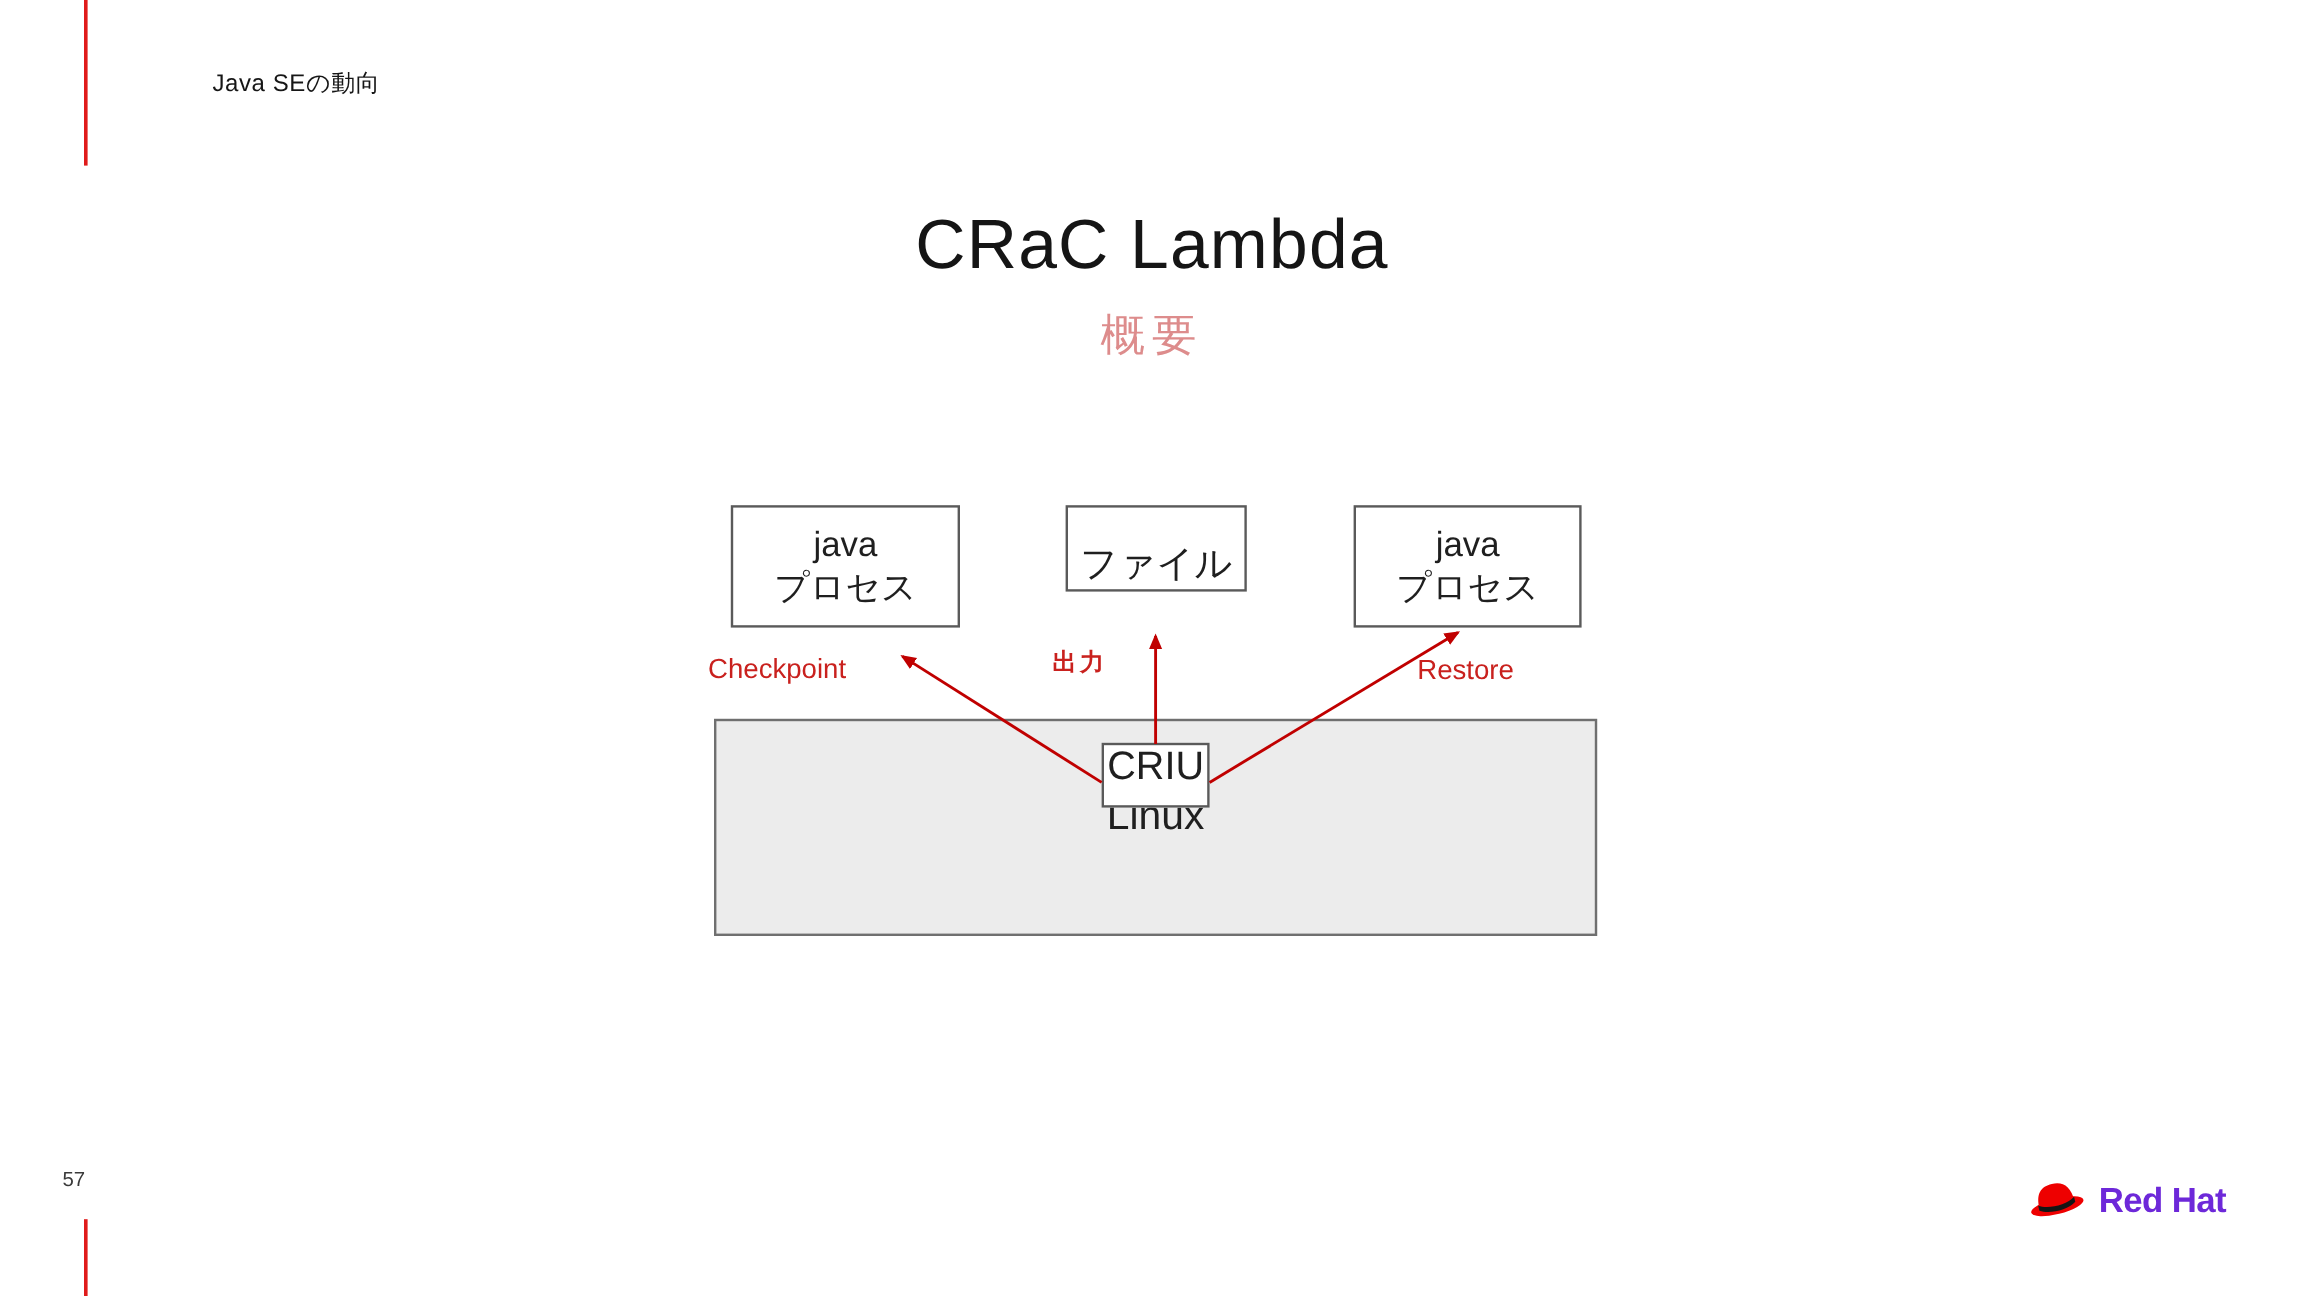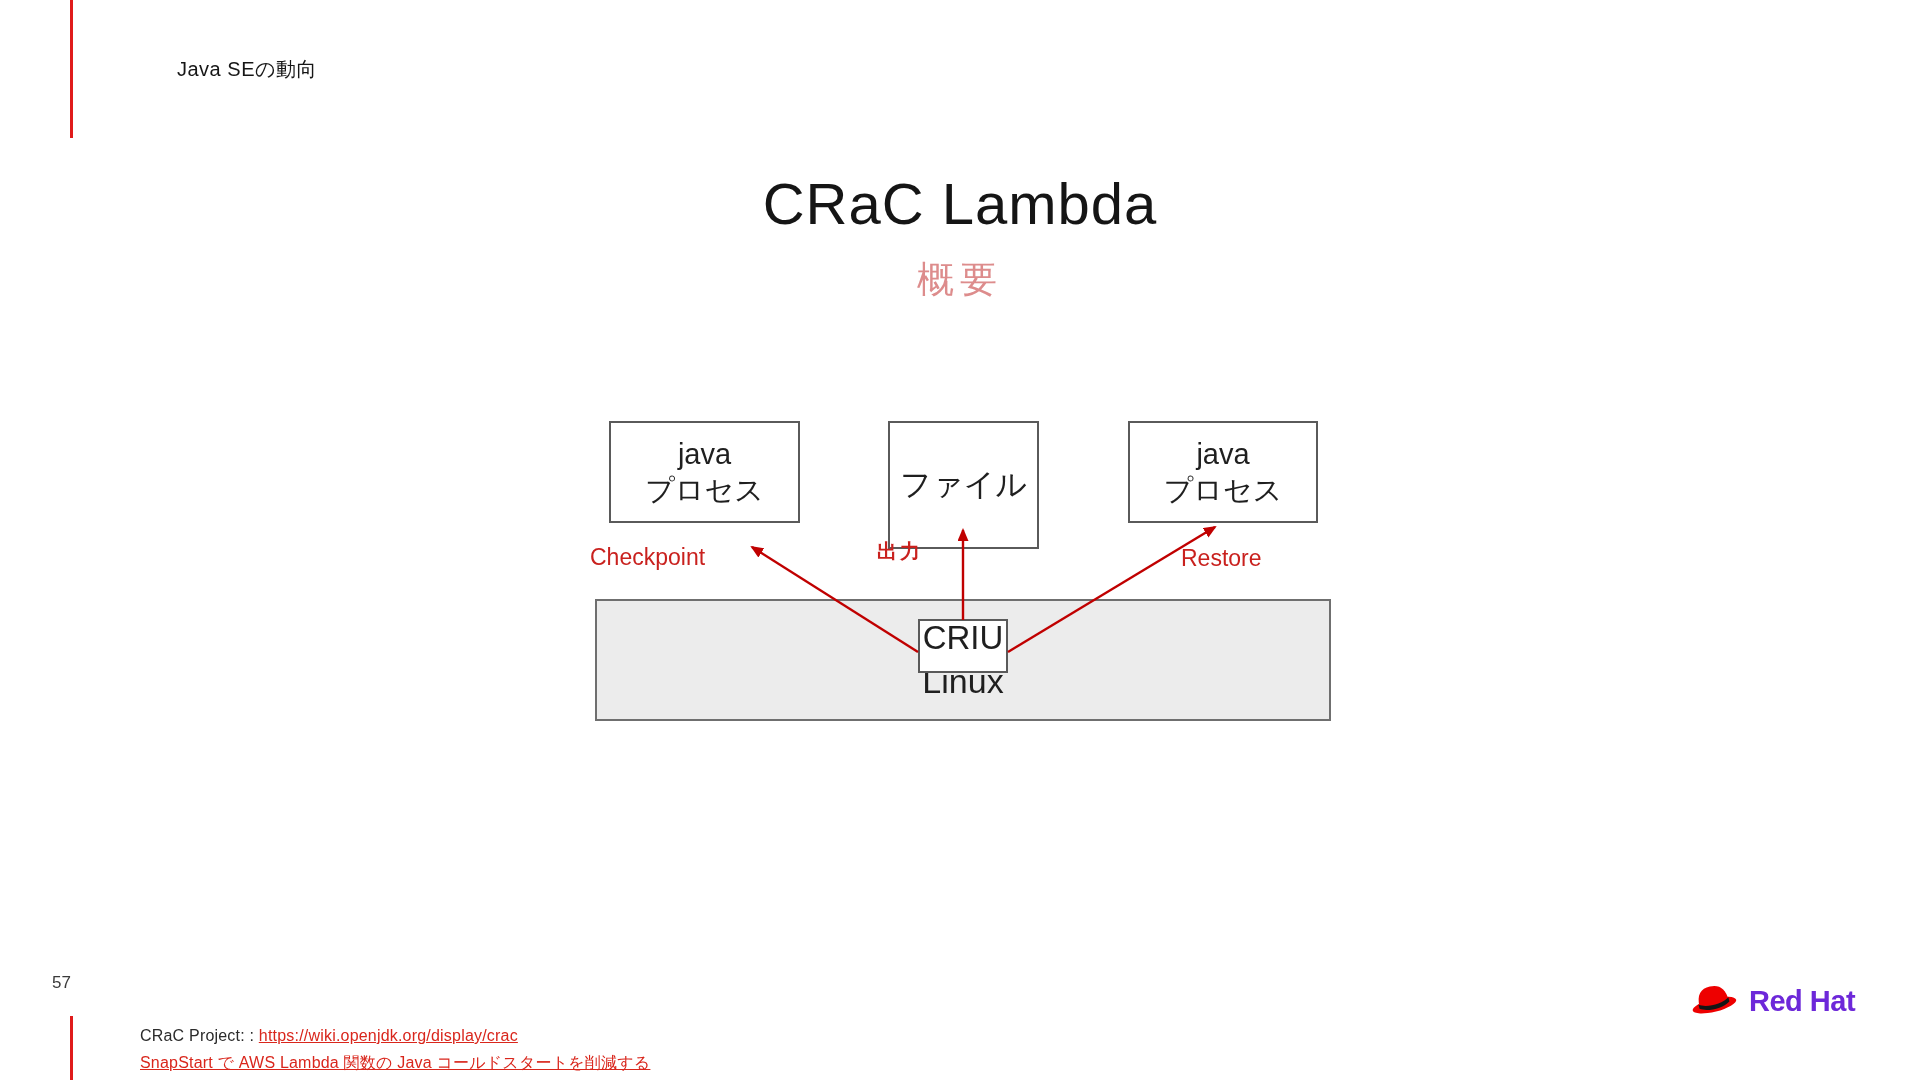--- a/index.html
+++ b/index.html
@@ -9,23 +9,23 @@
   }
   
   .rule-top{position:absolute;left:70px;top:0;width:3px;height:138px;background:var(--c-accent);}
   .eyebrow{position:absolute;left:140px;top:56px;font-size:20px;letter-spacing:.5px;color:#161616;margin-left:37px;}
   
   .title{position:absolute;left:0;right:0;top:170px;text-align:center;font-size:58px;font-weight:500;color:#151515;letter-spacing:1px;}
   .subtitle{position:absolute;left:0;right:0;top:255px;text-align:center;font-size:37px;color:var(--c-subtitle);letter-spacing:6px;font-weight:500;}
   
   .box{position:absolute;background:#fff;border:2px solid #5a5a5a;display:flex;align-items:center;justify-content:center;text-align:center;color:#1f1f1f;box-sizing:border-box;}
   .box-java-left{left:609px;top:421px;width:191px;height:102px;font-size:29px;line-height:1.25;}
-  .box-file{left:888px;top:421px;width:151px;height:128px;font-size:31px;}
+  .box-file{left:888px;top:421px;width:151px;height:72px;font-size:31px;align-items:flex-end;}
   .box-java-right{left:1128px;top:421px;width:190px;height:102px;font-size:29px;line-height:1.25;}
-  .box-linux{left:595px;top:599px;width:736px;height:122px;background:#ececec;border-color:#6f6f6f;align-items:flex-end;font-size:34px;padding-bottom:18px;}
+  .box-linux{left:595px;top:599px;width:736px;height:181px;background:#ececec;border-color:#6f6f6f;align-items:center;font-size:34px;padding-bottom:18px;}
   .box-criu{left:918px;top:619px;width:90px;height:54px;font-size:33px;align-items:flex-end;padding-bottom:14px;z-index:2;}
   
   .arrow-label{position:absolute;color:var(--c-label);font-size:23px;}
   .lbl-checkpoint{left:590px;top:544px;}
   .lbl-output{left:877px;top:538px;font-size:20px;font-weight:700;letter-spacing:3px;}
   .lbl-restore{left:1181px;top:545px;}
   
   .arrows{position:absolute;left:0;top:0;width:1920px;height:1080px;z-index:3;pointer-events:none;}
   .arrows line{stroke:var(--c-arrow);stroke-width:2.4;}
   
@@ -85,24 +85,20 @@
     <line x1="1008" y1="652" x2="1215" y2="527" marker-end="url(#ah)"></line>
   </svg>
 
   <div class="arrow-label lbl-checkpoint">Checkpoint</div>
   <div class="arrow-label lbl-output">出力</div>
   <div class="arrow-label lbl-restore">Restore</div>
 
   <div class="page-num">57</div>
   <div class="rule-bottom"></div>
 
-  <div class="refs">
-    <div><span>CRaC Project: : </span><a>https://wiki.openjdk.org/display/crac</a></div>
-    <div><a>SnapStart で AWS Lambda 関数の Java コールドスタートを削減する</a></div>
-  </div>
 
   <div class="logo">
     <svg width="56" height="42" viewBox="0 0 120 90">
       <g transform="rotate(-14 60 50)">
         <ellipse cx="60" cy="54" rx="48" ry="14" style="fill:var(--c-brand)"></ellipse>
         <path d="M28 52 C28 22 40 13 60 13 C80 13 92 25 92 52 Z" style="fill:var(--c-brand)"></path>
         <path d="M27 45 C43 56 77 56 93 45 L93 54 C77 65 43 65 27 54 Z" fill="#151515"></path>
       </g>
     </svg>
     <span class="logo-text">Red Hat</span>

